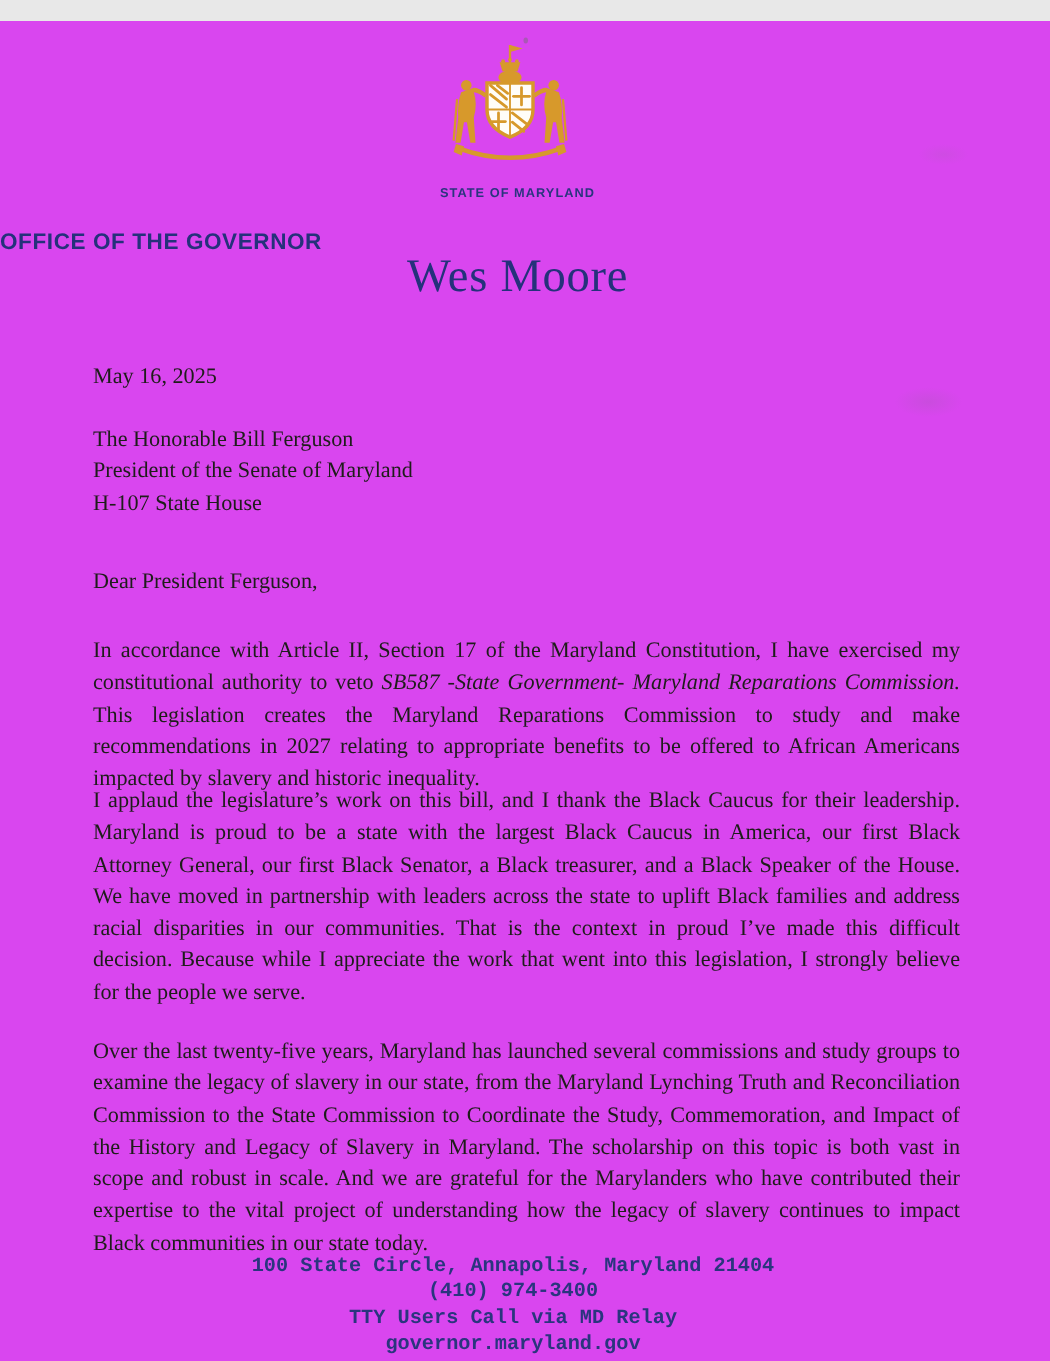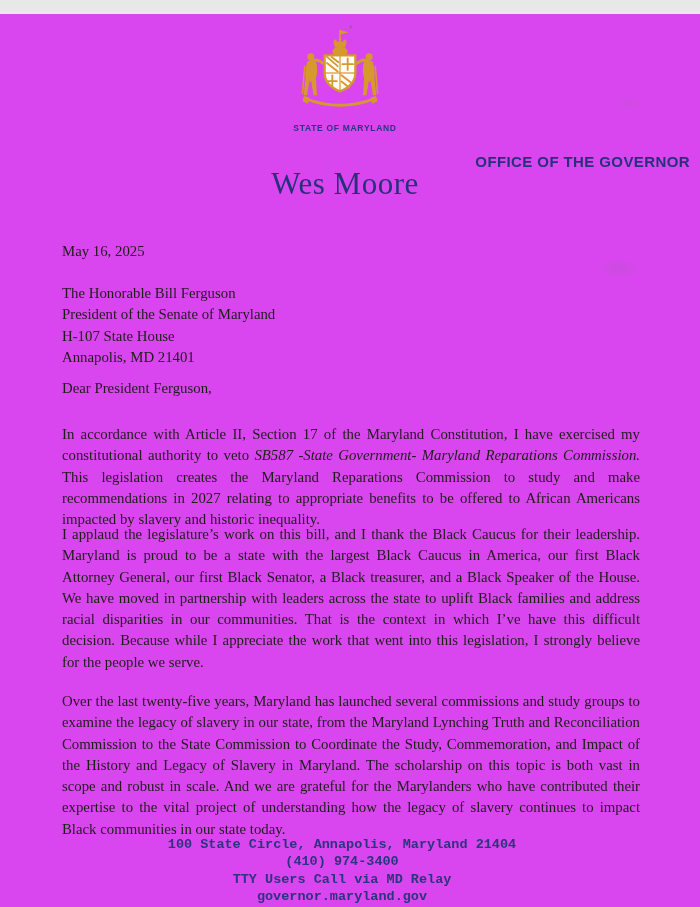--- a/index.html
+++ b/index.html
@@ -17,21 +17,21 @@
   .seal svg{display:block;width:100%;height:100%;}
   .seal-caption{
     position:absolute;left:0;top:109px;width:690px;
     text-align:center;
     font-family:"Liberation Sans","DejaVu Sans",sans-serif;
     font-size:8.5px;font-weight:700;letter-spacing:.7px;
     color:#2a357e;
   }
   .office-line{
     position:absolute;left:0;top:139px;width:690px;
-    text-align:right;
+    text-align:left;
     font-family:"Liberation Sans","DejaVu Sans",sans-serif;
     font-size:15px;font-weight:600;letter-spacing:.4px;
     color:#25317b;
   }
   .gov-name{
     position:absolute;left:0;top:152px;width:690px;
     text-align:center;
     font-family:"Liberation Serif","DejaVu Serif",serif;
     font-size:31px;font-weight:400;letter-spacing:.5px;
     color:#25317b;
@@ -123,39 +123,38 @@
     <div class="gov-name">Wes Moore</div>
   </header>
 
   <main>
     <div class="content-block date-line">May 16, 2025</div>
 
     <div class="content-block recipient">
         <div>The Honorable Bill Ferguson</div>
         <div>President of the Senate of Maryland</div>
         <div>H-107 State House</div>
-        <div>Annapolis, MD 21401</div>
       </div>
 
     <div class="content-block salutation">Dear President Ferguson,</div>
 
     <div class="content-block para1">
         <div class="pline"><span>In accordance with Article II, Section 17 of the Maryland Constitution, I have exercised my</span></div>
         <div class="pline"><span>constitutional authority to veto </span><em>SB587 -State Government- Maryland Reparations Commission.</em></div>
         <div class="pline"><span>This legislation creates the Maryland Reparations Commission to study and make</span></div>
         <div class="pline"><span>recommendations in 2027 relating to appropriate benefits to be offered to African Americans</span></div>
         <div class="pline pline-last"><span>impacted by slavery and historic inequality.</span></div>
       </div>
 
     <div class="content-block para2">
         <div class="pline"><span>I applaud the legislature’s work on this bill, and I thank the Black Caucus for their leadership.</span></div>
         <div class="pline"><span>Maryland is proud to be a state with the largest Black Caucus in America, our first Black</span></div>
         <div class="pline"><span>Attorney General, our first Black Senator, a Black treasurer, and a Black Speaker of the House.</span></div>
         <div class="pline"><span>We have moved in partnership with leaders across the state to uplift Black families and address</span></div>
-        <div class="pline"><span>racial disparities in our communities. That is the context in which I’ve have this difficult</span></div>
+        <div class="pline"><span>racial disparities in our communities. That is the context in proud I’ve made this difficult</span></div>
         <div class="pline"><span>decision. Because while I appreciate the work that went into this legislation, I strongly believe</span></div>
         <div class="pline pline-last"><span>for the people we serve.</span></div>
       </div>
 
     <div class="content-block para3">
         <div class="pline"><span>Over the last twenty-five years, Maryland has launched several commissions and study groups to</span></div>
         <div class="pline"><span>examine the legacy of slavery in our state, from the Maryland Lynching Truth and Reconciliation</span></div>
         <div class="pline"><span>Commission to the State Commission to Coordinate the Study, Commemoration, and Impact of</span></div>
         <div class="pline"><span>the History and Legacy of Slavery in Maryland. The scholarship on this topic is both vast in</span></div>
         <div class="pline"><span>scope and robust in scale. And we are grateful for the Marylanders who have contributed their</span></div>

